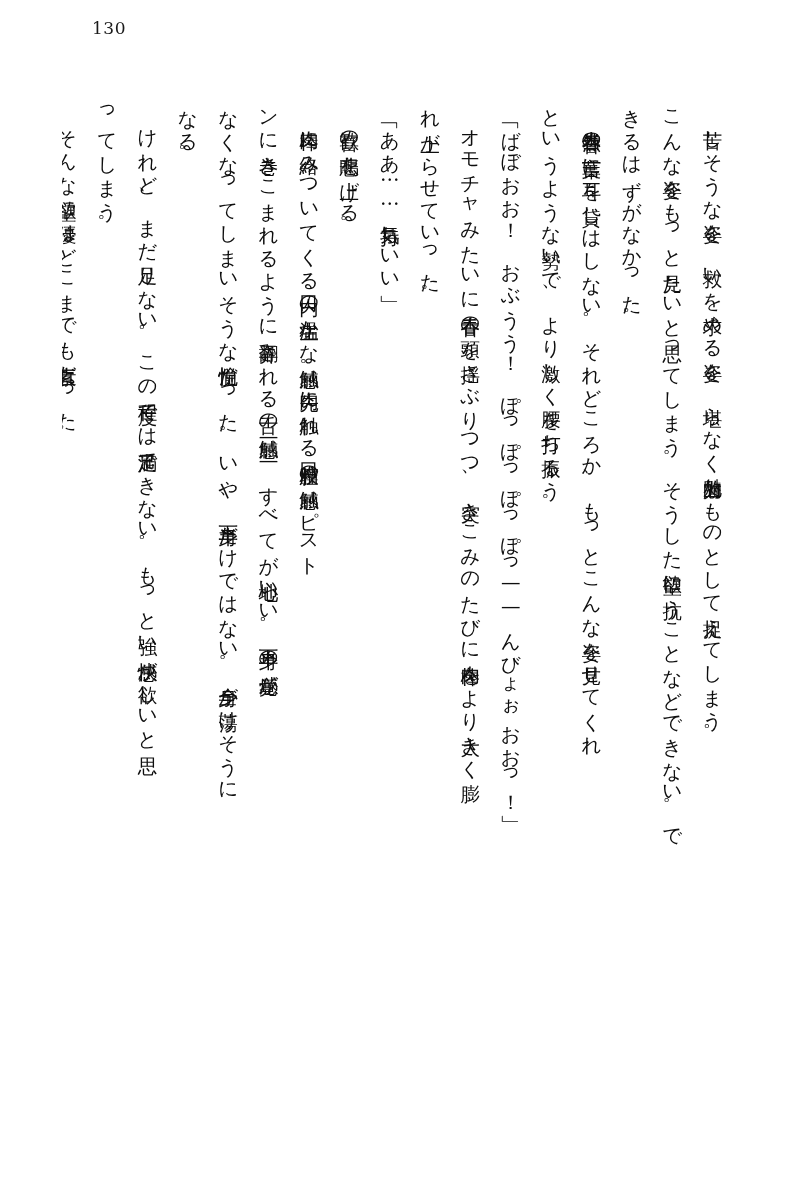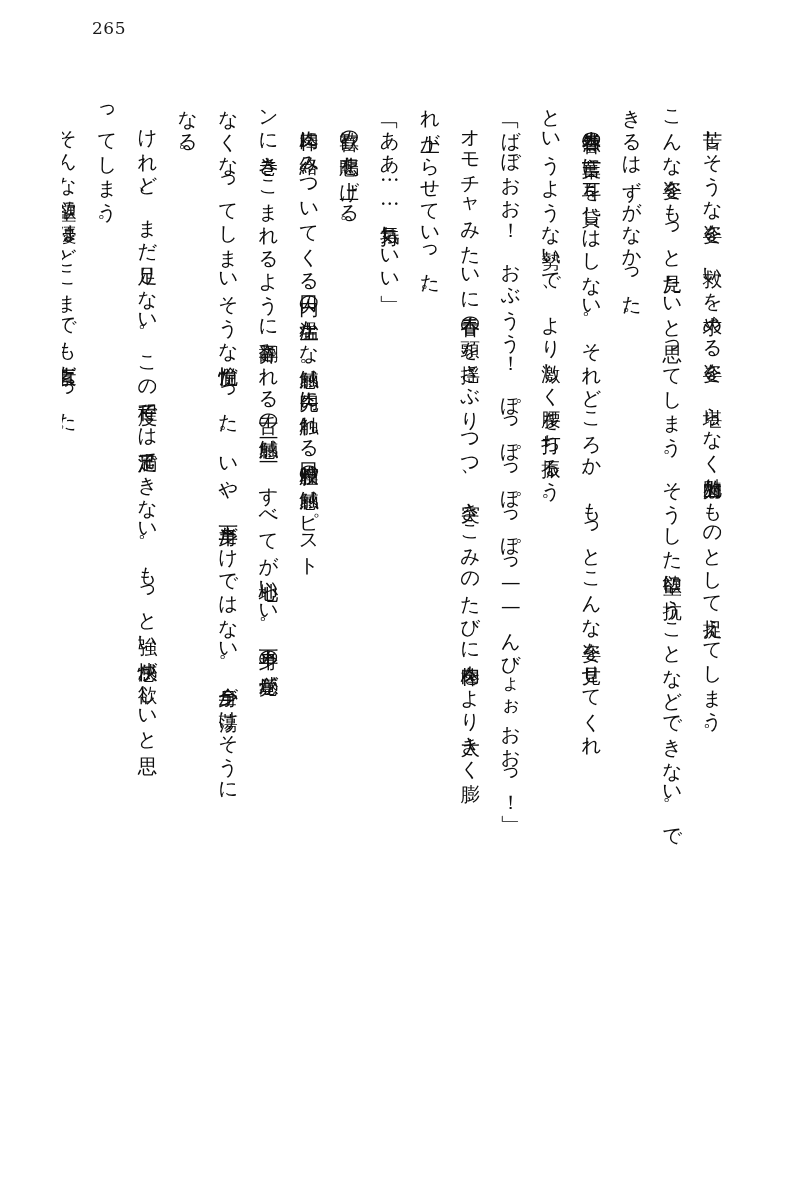--- a/index.html
+++ b/index.html
@@ -52,21 +52,21 @@
   }
   .text-body p.indent {
     text-indent: 19.5px;
   }
 </style>
 </head>
 <body>
 
 <div class="page">
 
-  <div class="page-number">265</div>
+  <div class="page-number">130</div>
 
   <div class="text-body">
       <p class="indent">苦しそうな姿を、救いを求める姿を、堪らなく魅力的なものとして捉えてしまう。</p>
       <p class="">こんな姿をもっと見たいと思ってしまう。そうした欲望に抗うことなどできない。で</p>
       <p class="">きるはずがなかった。</p>
       <p class="indent">当然春香の言葉に耳を貸しはしない。それどころか、もっとこんな姿を見せてくれ</p>
       <p class="">というような勢いで、より激しく腰を打ち振るう。</p>
       <p class="indent">「ばぼおお！　おぶうう！　ぽっぽっぽっぽっ——んびょぉおおっ！」</p>
       <p class="indent">オモチャみたいに春香の頭を揺さぶりつつ、突きこみのたびに肉棒をより大きく膨</p>
       <p class="">れ上がらせていった。</p>

